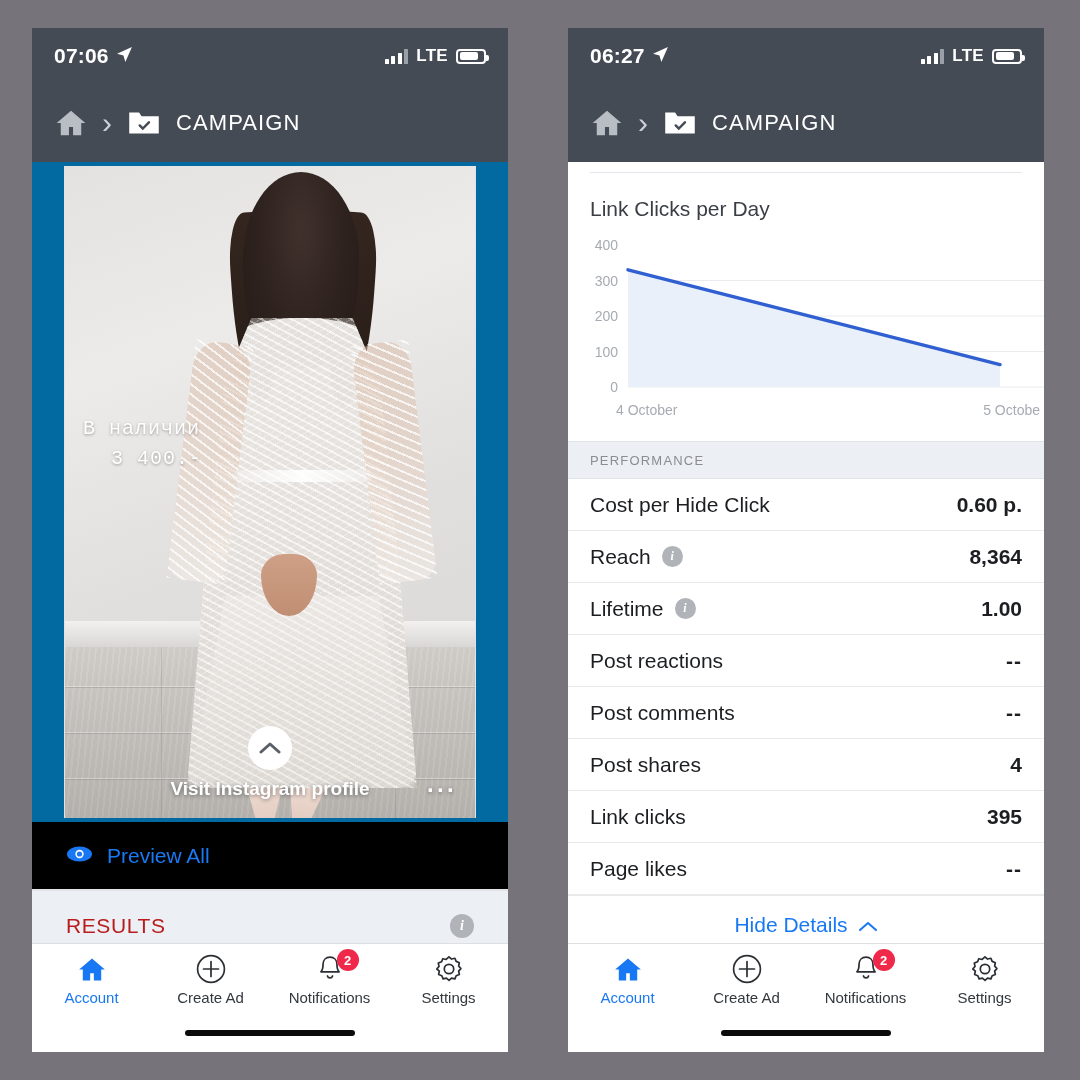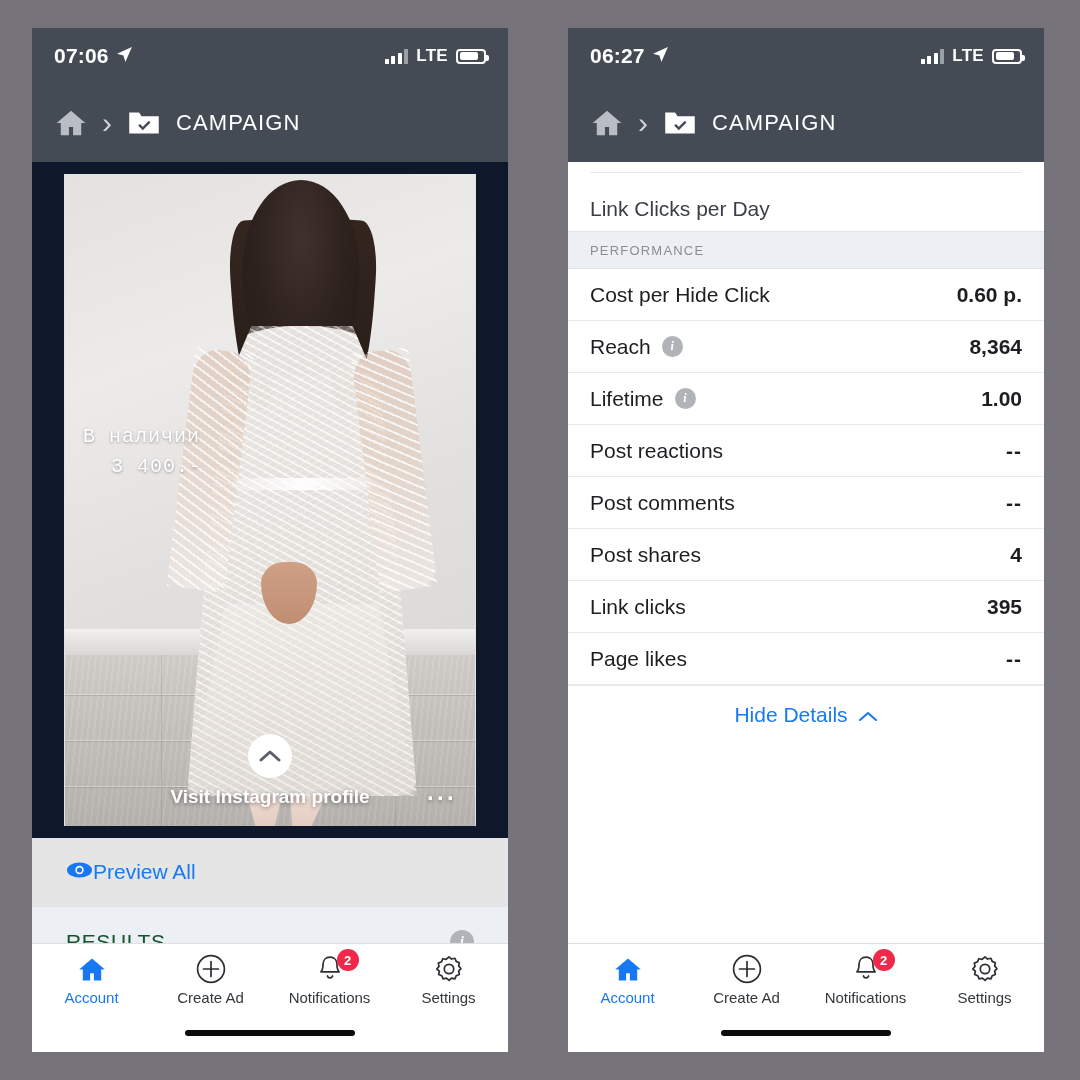--- a/index.html
+++ b/index.html
@@ -44,21 +44,21 @@
     height:78px;background:#454b55;
     display:flex;align-items:center;gap:0;
     padding:0 22px;box-sizing:border-box;
   }
   .nav-home{width:34px;height:30px;position:relative;margin-right:6px;}
   .chev-sep{color:#ced2d8;font-size:30px;font-weight:300;margin:0 16px 0 8px;line-height:1;}
   .nav-folder{width:32px;height:26px;margin-right:16px;}
   .nav-title{color:#ffffff;font-size:22px;letter-spacing:1.1px;}
 
   
-  .ad-card{background:#0f172a;padding:12px;}
+  .ad-card{background:#0369a1;padding:4px;}
   .ad-img-wrap{
     margin:0 auto;width:410px;height:652px;position:relative;overflow:hidden;
     border-left:1px solid #e3e3e3;border-right:1px solid #e3e3e3;
   }
   .ad-photo{position:absolute;inset:0;}
   .wall{position:absolute;left:0;right:0;top:0;height:480px;
         background:linear-gradient(160deg,#e4e2e1 0%,#ecebea 35%,#e2e0df 70%,#dcdad9 100%);}
   .baseboard{position:absolute;left:0;right:0;top:455px;height:26px;
         background:linear-gradient(180deg,#f2f1f0,#d9d7d5);}
   .floor{position:absolute;left:0;right:0;top:481px;bottom:0;
@@ -131,31 +131,31 @@
     width:44px;height:44px;border-radius:50%;background:#ffffff;
     display:flex;align-items:center;justify-content:center;
   }
   .cta-label{
     position:absolute;left:0;right:0;top:56px;text-align:center;
     color:#ffffff;font-size:19px;font-weight:bold;text-shadow:0 1px 4px rgba(0,0,0,.45);
   }
   .cta-dots{position:absolute;right:18px;top:56px;color:#ffffff;font-size:24px;font-weight:bold;letter-spacing:2px;line-height:1;text-shadow:0 1px 4px rgba(0,0,0,.45);}
 
   .preview-row{
-    height:68px;display:flex;align-items:center;padding:0 34px;
-    background:#e5e5e5;box-sizing:border-box;border-bottom:1px solid #e6e6e6;
+    height:68px;display:flex;align-items:center;gap:14px;padding:0 34px;
+    background:#000000;box-sizing:border-box;border-bottom:1px solid #e6e6e6;
   }
   .preview-label{color:#1879f3;font-size:21px;}
 
   .section-head{
     background:#eceff3;padding:0 34px;height:72px;display:flex;align-items:center;
     justify-content:space-between;box-sizing:border-box;
     border-top:1px solid #dfe3e8;border-bottom:1px solid #dfe3e8;
   }
-  .section-head .title{font-size:21px;color:#14532d;letter-spacing:.6px;}
+  .section-head .title{font-size:21px;color:#b91c1c;letter-spacing:.6px;}
   .info-badge{
     width:24px;height:24px;border-radius:50%;background:#b0b3b8;color:#ffffff;
     font-size:14px;font-style:italic;font-weight:bold;
     display:flex;align-items:center;justify-content:center;font-family:"Liberation Serif",serif;
   }
   .info-badge.sm{width:21px;height:21px;font-size:12px;}
 
   .range-row{
     display:flex;align-items:center;background:#ffffff;height:54px;padding:0 30px;box-sizing:border-box;
   }
@@ -422,20 +422,37 @@
             <path d="M1 2h8l2 3h14v14H1z" fill="#ffffff"></path>
             <path d="M9.5 12.5l2.5 2.5 5-5" stroke="#454b55" stroke-width="2" fill="none" stroke-linecap="round"></path>
           </svg>
       </span>
       <span class="nav-title">CAMPAIGN</span>
     </div>
 
     <div class="chart-card">
       <div class="chart-topline"></div>
       <div class="chart-title">Link Clicks per Day</div>
+      <div class="chart-area">
+        <svg class="chart-svg" id="chart-svg" width="476" height="196" viewBox="0 0 476 196">
+            <line x1="60" x2="476" y1="45.5" y2="45.5" stroke="#e9ebee" stroke-width="1"></line>
+            <line x1="60" x2="476" y1="81" y2="81" stroke="#e9ebee" stroke-width="1"></line>
+            <line x1="60" x2="476" y1="116.5" y2="116.5" stroke="#e9ebee" stroke-width="1"></line>
+            <line x1="60" x2="476" y1="152" y2="152" stroke="#e9ebee" stroke-width="1"></line>
+            <path d="M 60 34.85000000000001 L 432 129.635 L 432 152 L 60 152 Z" fill="#eaf0fa"></path>
+            <path d="M 60 34.85000000000001 L 432 129.635" fill="none" stroke="#2f5fd0" stroke-width="3.4" stroke-linecap="round" stroke-linejoin="round"></path>
+            <text x="50" y="15" text-anchor="end" class="ylabel">400</text>
+            <text x="50" y="50.5" text-anchor="end" class="ylabel">300</text>
+            <text x="50" y="86" text-anchor="end" class="ylabel">200</text>
+            <text x="50" y="121.5" text-anchor="end" class="ylabel">100</text>
+            <text x="50" y="157" text-anchor="end" class="ylabel">0</text>
+            <text x="48" y="180" text-anchor="start" class="xlabel">4 October</text>
+            <text x="472" y="180" text-anchor="end" class="xlabel">5 Octobe</text>
+          </svg>
+      </div>
     </div>
 
     <div class="sec-label">PERFORMANCE</div>
 
     <div class="metric">
       <span class="m-left">
         <span class="m-name">Cost per Hide Click</span>
       </span>
       <span class="m-val">0.60 p.</span>
     </div>

